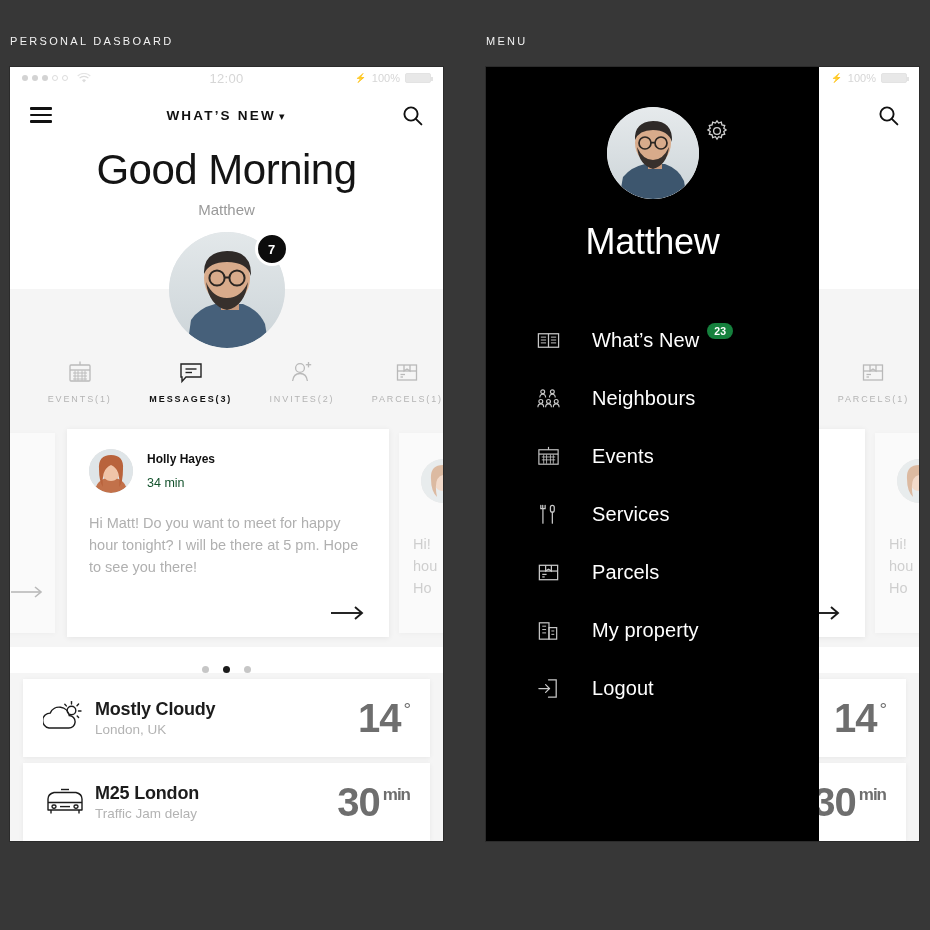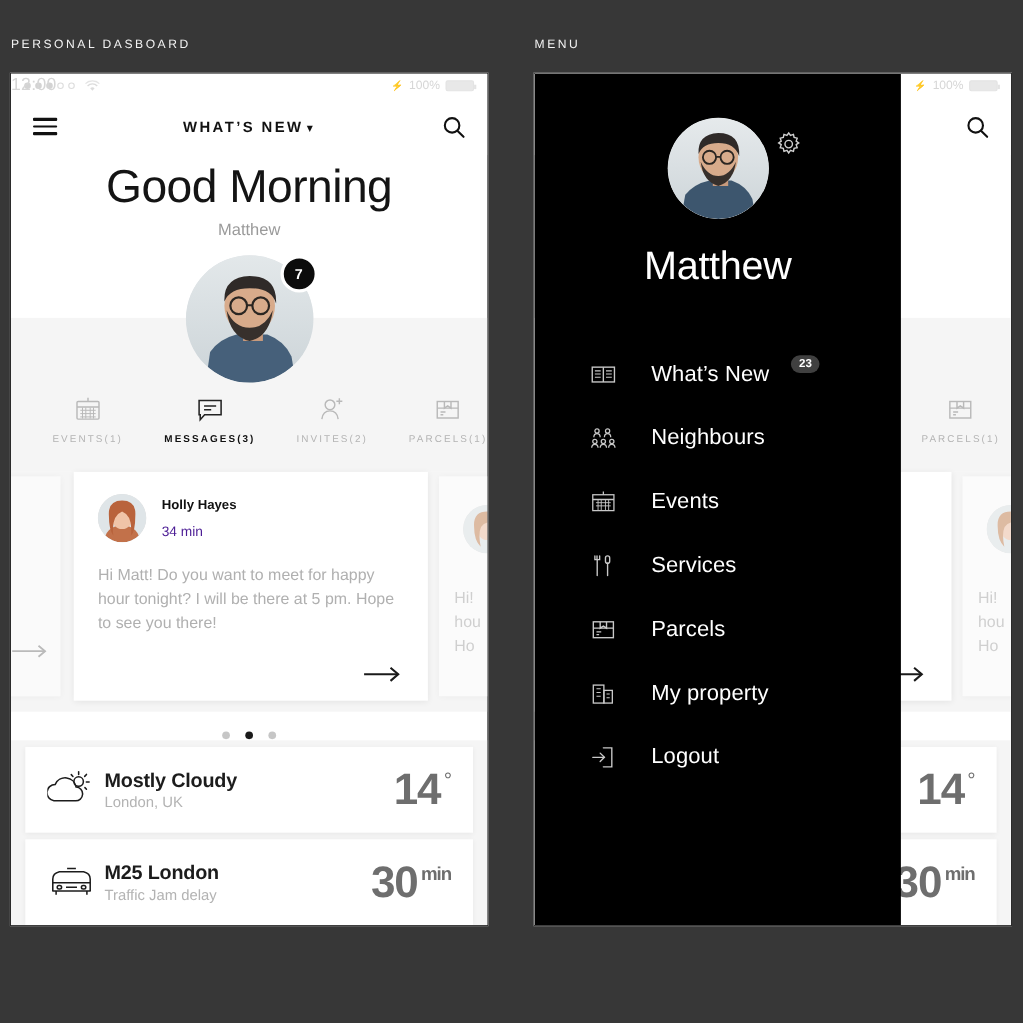--- a/index.html
+++ b/index.html
@@ -34,22 +34,22 @@
   .statusbar {
     position:relative; height:22px; background:#fff;
     display:flex; align-items:center; padding:0 12px;
     color:#d8d8d8; font-size:11px;
   }
   .sb-left { display:flex; align-items:center; gap:4px; }
   .dot { width:6px; height:6px; border-radius:50%; background:#d3d3d3; }
   .dot.hollow { background:transparent; border:1px solid #dcdcdc; width:6px; height:6px; }
   .wifi { margin-left:5px; color:#dcdcdc; font-size:11px; }
   .sb-time {
-    position:absolute; left:0; right:0; 
-    font-size:16px; color:#d6d6d6; letter-spacing:.3px;
+    position:absolute; left:0; right:0; text-align:center;
+    font-size:13px; color:#d6d6d6; letter-spacing:.3px;
   }
   .sb-right {
     margin-left:auto; display:flex; align-items:center; gap:5px;
     position:relative; z-index:2;
   }
   .sb-pct { font-size:11px; color:#d6d6d6; }
   .battery {
     width:26px; height:10px; border:1px solid #e3e3e3; border-radius:2px;
     position:relative; background:#e8e8e8;
   }
@@ -136,21 +136,21 @@
   }
   .card.side {
     width:90px; height:200px; top:4px; opacity:.55; overflow:hidden;
   }
   .card.side.l { left:-45px; padding:20px 18px; }
   .card.side.r { left:389px; padding:20px 14px; }
 
   .card-head { display:flex; align-items:center; gap:14px; }
   .mini-av { width:44px; height:44px; border-radius:50%; overflow:hidden; background:#ddd; flex:none;}
   .sender { font-size:12px; font-weight:700; color:#111; }
-  .time { font-size:12.5px; color:#4c1d95; margin-top:10px; }
+  .time { font-size:12.5px; color:#14532d; margin-top:10px; }
   .msg-body {
     margin-top:19px; font-size:14.5px; line-height:1.52; color:#b0b0b0;
   }
   .card-arrow { position:absolute; right:22px; bottom:16px; }
 
   .dots { position:absolute; left:0; right:0; top:592px; text-align:center; }
   .dots i {
     display:inline-block; width:7px; height:7px; border-radius:50%;
     background:#c6c6c6; margin:0 5px;
   }
@@ -189,21 +189,21 @@
     text-align:center; font-size:36px; font-weight:300; letter-spacing:-0.3px;
     margin-top:4px;
   }
   .menu-list { margin-top:48px; }
   .menu-item {
     display:flex; align-items:center; height:58px; padding-left:50px; cursor:pointer;
   }
   .menu-item .mi-ico { width:56px; flex:none; display:flex; align-items:center; }
   .menu-item .mi-lbl { font-size:20px; font-weight:300; letter-spacing:.1px; color:#fff; }
   .mi-badge {
-    margin-left:20px; background:#404040; color:#fff; font-size:10.5px; font-weight:700;
+    margin-left:8px; background:#15803d; color:#fff; font-size:10.5px; font-weight:700;
     border-radius:10px; padding:2px 7px; position:relative; top:-9px;
   }
 </style>
 </head>
 <body>
 
 <div class="stage">
 
   <div class="caption" id="cap-left">PERSONAL DASBOARD</div>
   <div class="caption" id="cap-right">MENU</div>

